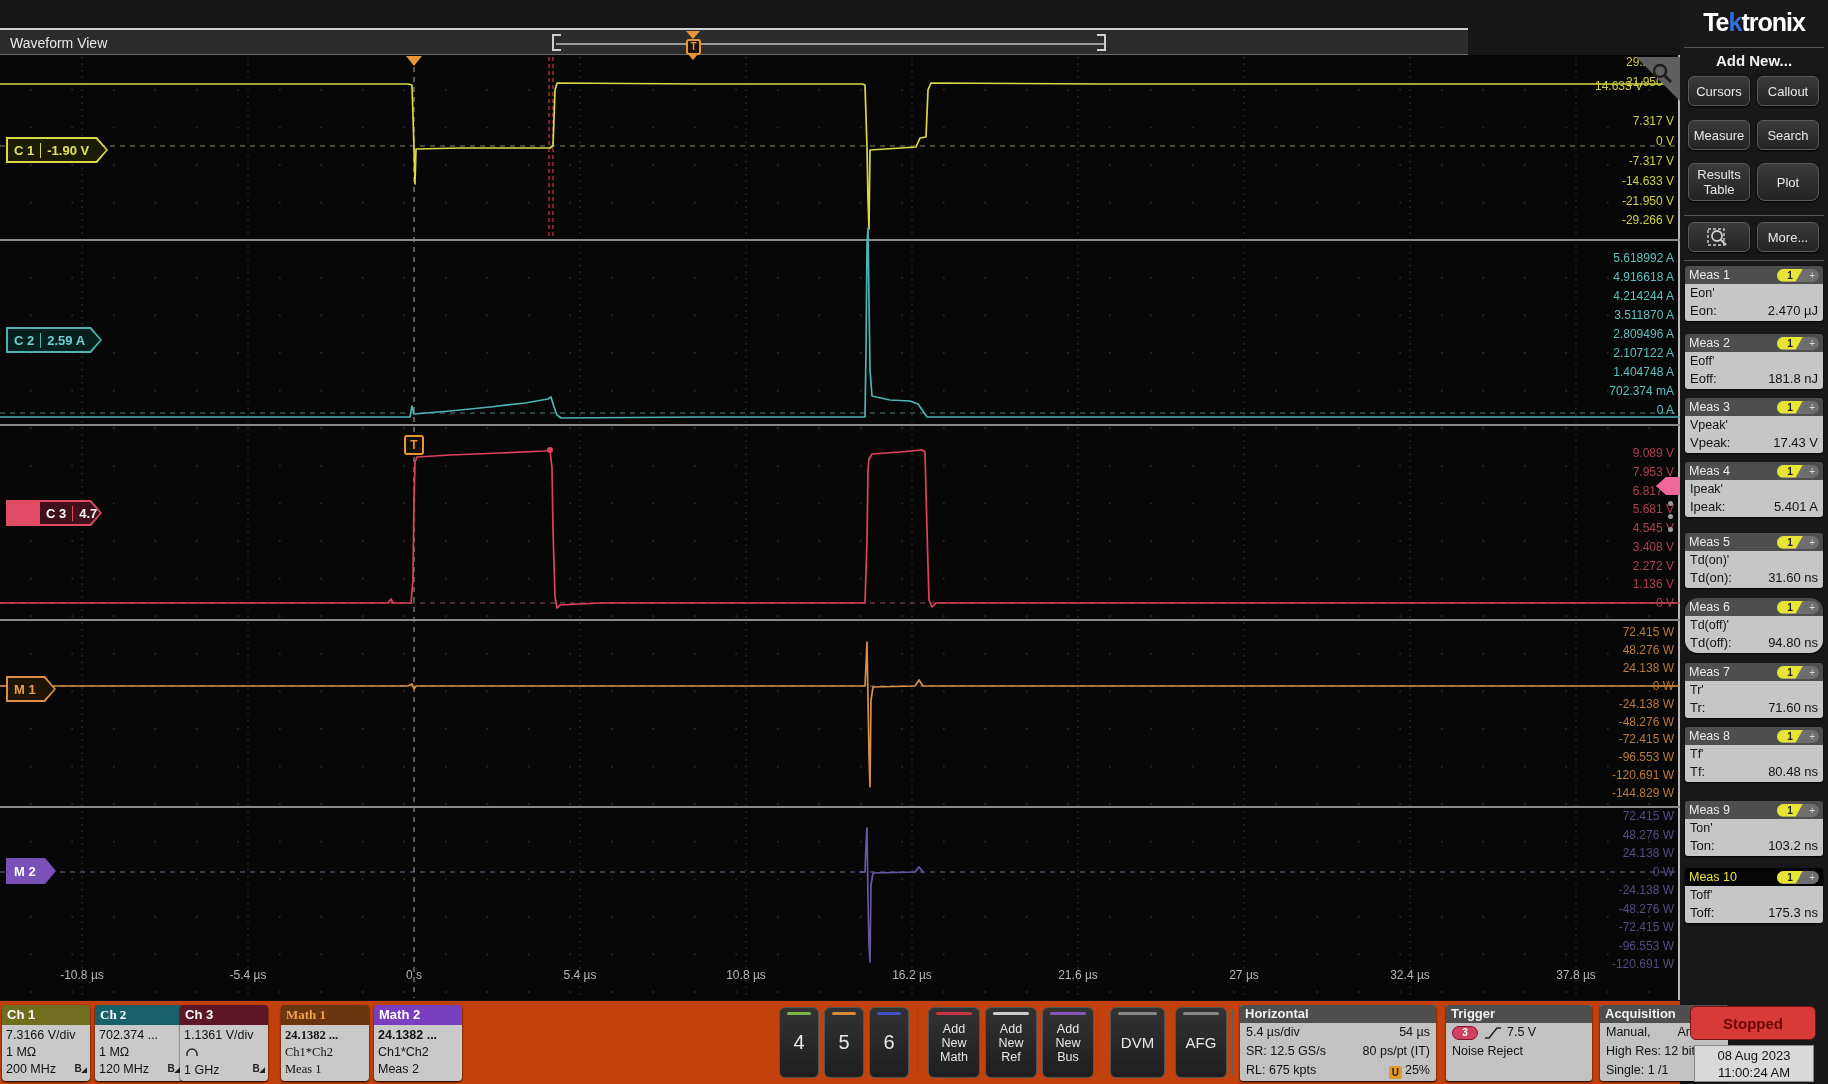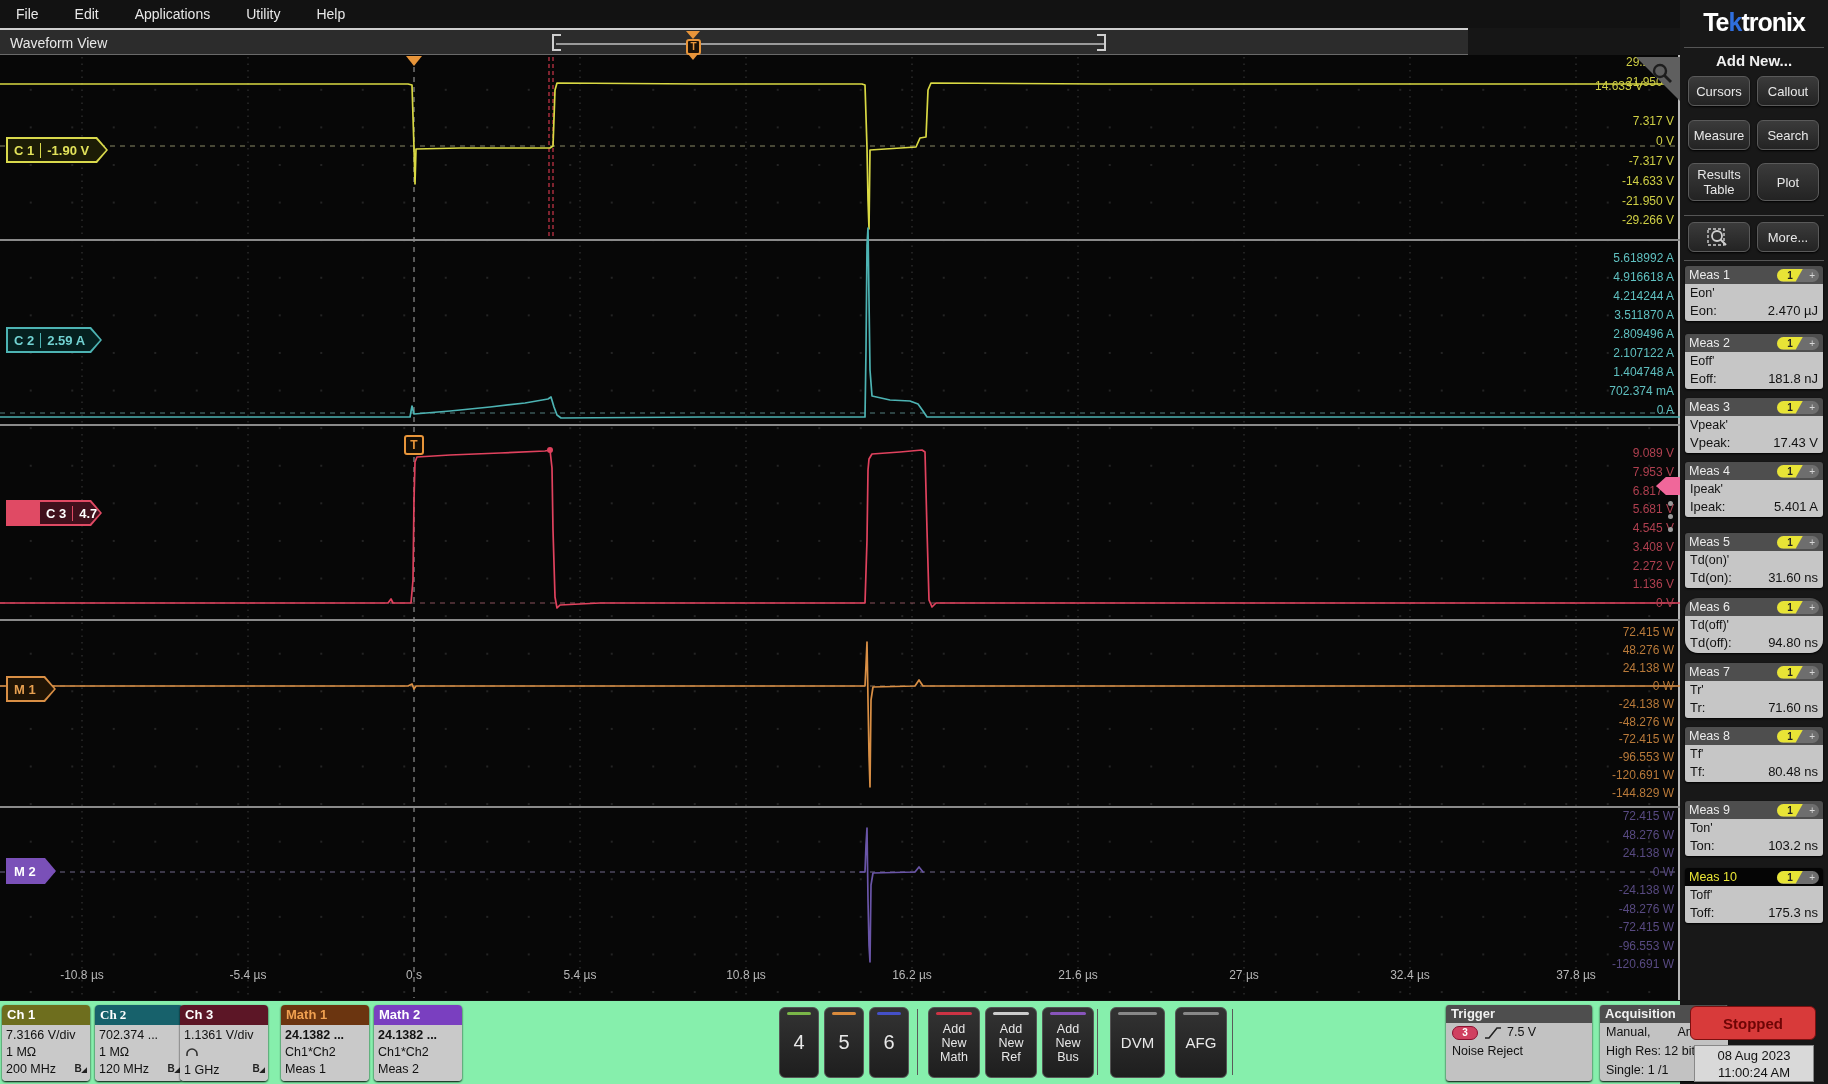--- a/index.html
+++ b/index.html
@@ -49,21 +49,21 @@
   .meas-card{position:absolute;left:5px;width:138px;border-radius:3px;overflow:hidden;box-shadow:0 1px 2px #000}
   .meas-head{height:18px;background:#4e4e4e;color:#ececec;font-size:12.5px;display:flex;align-items:center;justify-content:space-between;padding:0 4px}
   .meas-head.sel{background:#050505;color:#e8e436}
   .meas-pill{width:42px;height:13px;border-radius:7px;background:#6e6e6e;position:relative;overflow:hidden}
   .meas-pill .y{position:absolute;left:0;top:0;width:26px;height:100%;background:#e8e436;clip-path:polygon(0 0,100% 0,72% 100%,0 100%);color:#222;font-size:10px;font-weight:bold;text-align:center;line-height:13px}
   .meas-pill .p{position:absolute;right:4px;top:0;color:#d8d8d8;font-size:10px;line-height:13px}
   .meas-body{background:#c6c6c6;color:#111;font-size:12.5px;padding:2px 5px 3px}
   .meas-vrow{display:flex;justify-content:space-between;margin-top:3px;font-size:13px}
 
   
-  #bottombar{left:0;top:1000px;width:1680px;height:84px;background:#86efac;border-top:1px solid #111}
+  #bottombar{left:0;top:1000px;width:1680px;height:84px;background:#c2410c;border-top:1px solid #111}
   .bb-card{position:absolute;top:4px;width:88px;height:76px;border-radius:4px;overflow:hidden;box-shadow:0 1px 2px #000}
   .bb-head{height:20px;font-size:13px;font-weight:bold;padding:2px 5px 0;color:#fff}
   .bb-body{background:#c9c9c9;color:#111;font-size:12.5px;height:56px;padding:2px 4px;line-height:17px;position:relative}
   .bw-ic{position:absolute;right:3px;bottom:3px;font-size:10px;font-weight:bold;color:#222}
   .num-btn{position:absolute;top:6px;width:40px;height:71px;background:linear-gradient(#333,#1e1e1e);border:1px solid #555;border-radius:6px;color:#e8e8e8;font-size:20px;display:flex;align-items:center;justify-content:center}
   .stripe{position:absolute;top:4px;left:7px;right:7px;height:3px;border-radius:2px}
   .add-btn{position:absolute;top:6px;width:52px;height:71px;background:linear-gradient(#333,#1e1e1e);border:1px solid #555;border-radius:6px;color:#e8e8e8;font-size:12.5px;text-align:center;display:flex;align-items:center;justify-content:center;line-height:14px;white-space:pre-line}
   .util-btn{position:absolute;top:6px;height:71px;background:linear-gradient(#333,#1e1e1e);border:1px solid #555;border-radius:6px;color:#e8e8e8;font-size:15px;display:flex;align-items:center;justify-content:center}
   .vsep{position:absolute;top:8px;width:1px;height:66px;background:#5a5a5a}
   .info-card{position:absolute;top:4px;height:76px;background:#c2c2c2;border-radius:3px;overflow:hidden;box-shadow:0 1px 2px #000}
@@ -72,27 +72,20 @@
   #stopped{position:absolute;left:1690px;top:1006px;width:126px;height:34px;background:#d83a3a;border:1px solid #7a1010;border-radius:6px;color:#6e0505;font-weight:bold;font-size:15px;display:flex;align-items:center;justify-content:center}
   #datebox{position:absolute;left:1694px;top:1045px;width:120px;height:37px;background:#d9d9d9;border:1px solid #888;color:#111;font-size:13px;text-align:center;line-height:17px;padding-top:1px}
   .u-ic{display:inline-block;width:13px;height:13px;background:#e09a2e;border-radius:2px;color:#3a2000;font-size:10px;font-weight:bold;text-align:center;line-height:13px;margin-right:3px;vertical-align:-2px}
   .t-src{display:inline-block;width:26px;height:14px;background:#d04060;border:1px solid #8a1030;border-radius:7px;color:#fff;font-size:10px;font-weight:bold;text-align:center;line-height:12px;margin-right:6px;vertical-align:-2px}
 </style>
 </head>
 <body>
 
 <div id="app">
 
-  <div id="menubar" class="abs">
-      <div class="menu-item">File</div>
-      <div class="menu-item">Edit</div>
-      <div class="menu-item">Applications</div>
-      <div class="menu-item">Utility</div>
-      <div class="menu-item">Help</div>
-    </div>
 
   <div id="tabbar" class="abs">
     <div id="tab-label">Waveform View</div>
     <div id="mm-line" style="left:556px;width:548px"></div>
     <div id="mm-br-l" class="mm-bracket" style="left:552px"></div>
     <div id="mm-br-r" class="mm-bracket" style="left:1097px"></div>
     <div id="mm-tri" style="left:686px;top:1px"></div>
     <div id="mm-t" style="left:686px;top:9px">T</div>
     <div id="mm-t-tail" style="left:688px;top:24px"></div>
   </div>
@@ -446,21 +439,21 @@
             <div>1.1361 V/div</div>
             <div><svg width="16" height="13" viewBox="0 0 16 13">
                 <path d="M3,10 a5,5 0 0 1 10,0" fill="none" stroke="#333" stroke-width="1.6"></path>
                 <line x1="3" y1="10" x2="3" y2="12" stroke="#333" stroke-width="1.6"></line>
                 <line x1="13" y1="10" x2="13" y2="12" stroke="#333" stroke-width="1.6"></line>
               </svg></div>
             <div>1 GHz</div>
             <span class="bw-ic">B<span style="font-size:7px">◢</span></span>
           </div>
         </div>
-        <div class="bb-card" style="left: 281px;">
+        <div class="bb-card" style="left: 281px; font-family: Liberation Serif, serif;">
           <div class="bb-head" style="background: rgb(107, 53, 16); color: rgb(240, 160, 80);">Math 1</div>
           <div class="bb-body">
             <div style="font-weight: bold;">24.1382 ...</div>
             <div>Ch1*Ch2</div>
             <div>Meas 1</div>
           </div>
         </div>
         <div class="bb-card" style="left: 374px;">
           <div class="bb-head" style="background: rgb(122, 63, 192); color: rgb(255, 255, 255);">Math 2</div>
           <div class="bb-body">
@@ -498,20 +491,37 @@
         </div>
         <div class="util-btn" style="left: 1175px; width: 52px;">
           <div class="stripe" style="background: rgb(136, 136, 136);"></div>
           <span>AFG</span>
         </div>
       </div>
     <div class="vsep" style="left:917px"></div>
     <div class="vsep" style="left:1097px"></div>
     <div class="vsep" style="left:1232px"></div>
 
+    <div class="info-card" style="left:1240px;width:196px">
+      <div class="info-head">Horizontal</div>
+      <div id="horiz-rows">
+          <div class="info-row">
+            <span>5.4 µs/div</span>
+            <span>54 µs</span>
+          </div>
+          <div class="info-row">
+            <span>SR: 12.5 GS/s</span>
+            <span>80 ps/pt (IT)</span>
+          </div>
+          <div class="info-row">
+            <span>RL: 675 kpts</span>
+            <span><span class="u-ic">U</span><span>25%</span></span>
+          </div>
+        </div>
+    </div>
 
     <div class="info-card" style="left:1446px;width:146px">
       <div class="info-head">Trigger</div>
       <div class="info-row" style="justify-content:flex-start;align-items:center">
         <span class="t-src">3</span>
         <svg width="18" height="14" viewBox="0 0 18 14" style="margin-right:5px">
           <path d="M1,12 h4 l8,-10 h4" fill="none" stroke="#222" stroke-width="1.6"></path>
         </svg>
         <span>7.5 V</span>
       </div>

